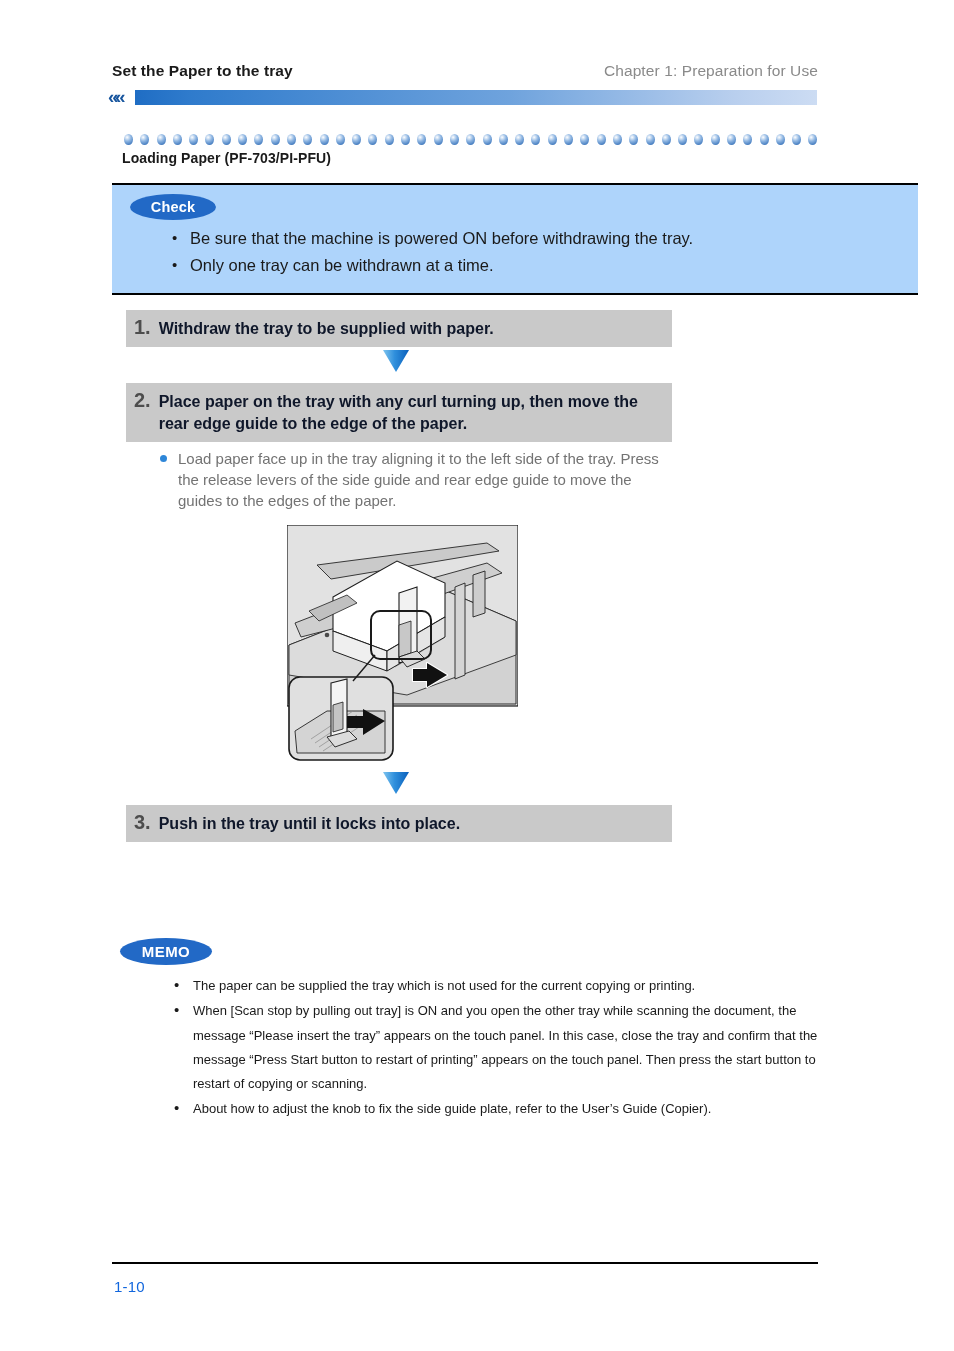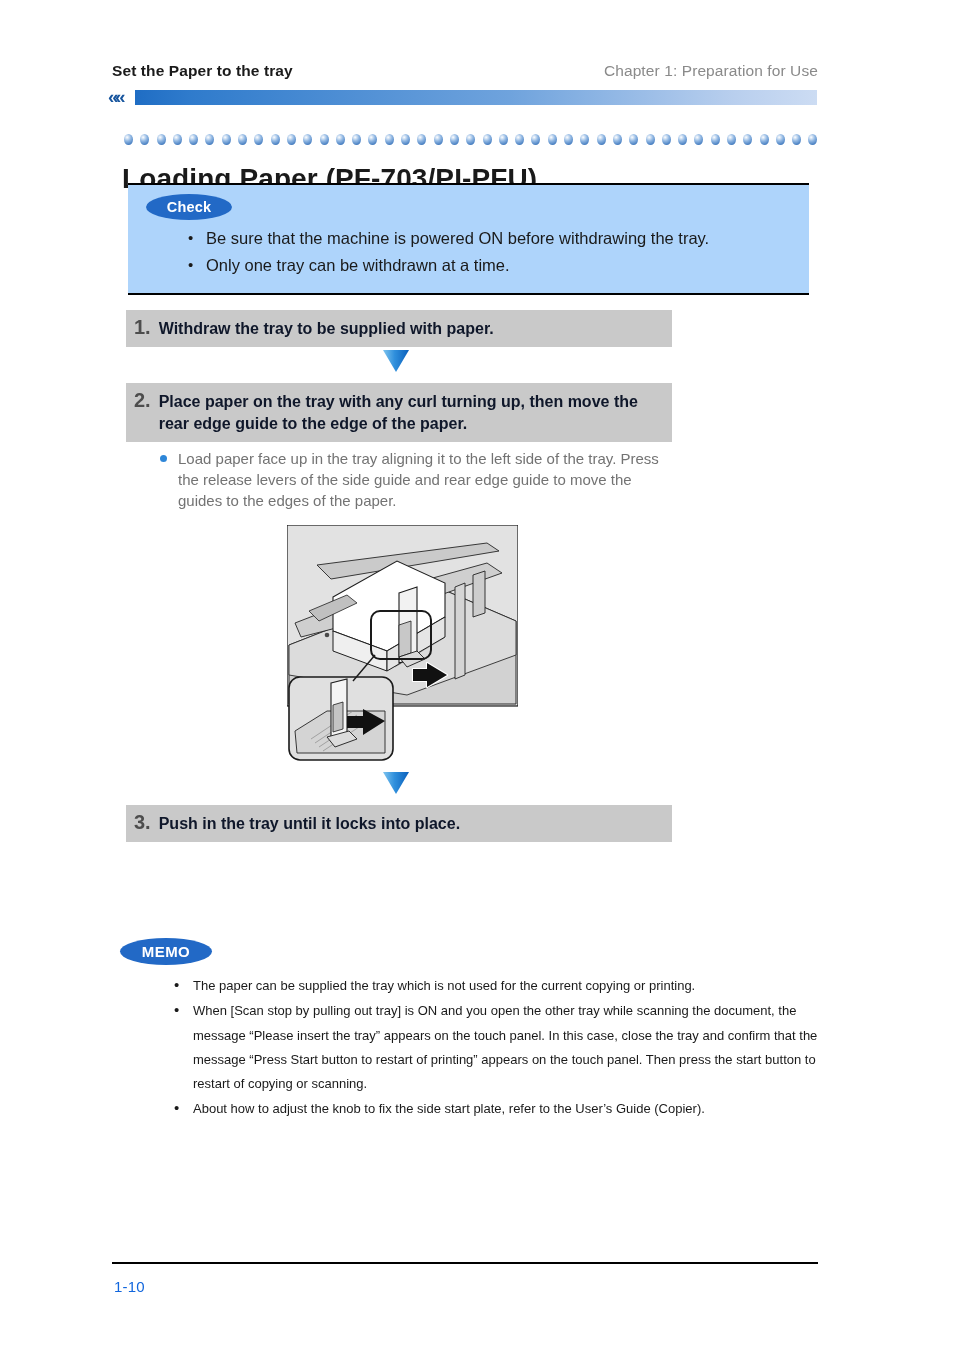--- a/index.html
+++ b/index.html
@@ -80,33 +80,32 @@
     height: 11px;
     border-radius: 50%;
     background: radial-gradient(circle at 35% 30%, #ffffff 0%, #8fb6e2 40%, #1f5fae 100%);
   }
 
   
   .sec-title {
     position: absolute;
     left: 122px;
     top: 150px;
-    font-size: 28px;
+    font-size: 14px;
     font-weight: bold;
     color: #1a1a1a;
     letter-spacing: 0.1px;
-    margin-top: 13px;
   }
 
   
   .checkbox-wrap {
     position: absolute;
-    left: 128px;
+    left: 112px;
     top: 183px;
-    width: 681px;
+    width: 806px;
   }
   .rule-black {
     height: 2px;
     background: #000;
     width: 100%;
   }
   .checkbox-body {
     background: #aed4fb;
     padding: 9px 0 12px 0;
   }
@@ -464,20 +463,20 @@
     <div class="stepnum">3.</div>
     <div class="steptext">Push in the tray until it locks into place.</div>
   </div>
 
 
   <div class="memo-wrap">
     <div class="badge badge-memo">MEMO</div>
     <ul class="memo-list">
       <li>The paper can be supplied the tray which is not used for the current copying or printing.</li>
       <li>When [Scan stop by pulling out tray] is ON and you open the other tray while scanning the document, the message “Please insert the tray” appears on the touch panel. In this case, close the tray and confirm that the message “Press Start button to restart of printing” appears on the touch panel. Then press the start button to restart of copying or scanning.</li>
-      <li>About how to adjust the knob to fix the side start plate, refer to the User’s Guide (Copier).</li>
+      <li>About how to adjust the knob to fix the side guide plate, refer to the User’s Guide (Copier).</li>
     </ul>
   </div>
 
   <div class="foot-rule"></div>
   <div class="foot-page">1-10</div>
 
 </div>
 
 </body></html>

